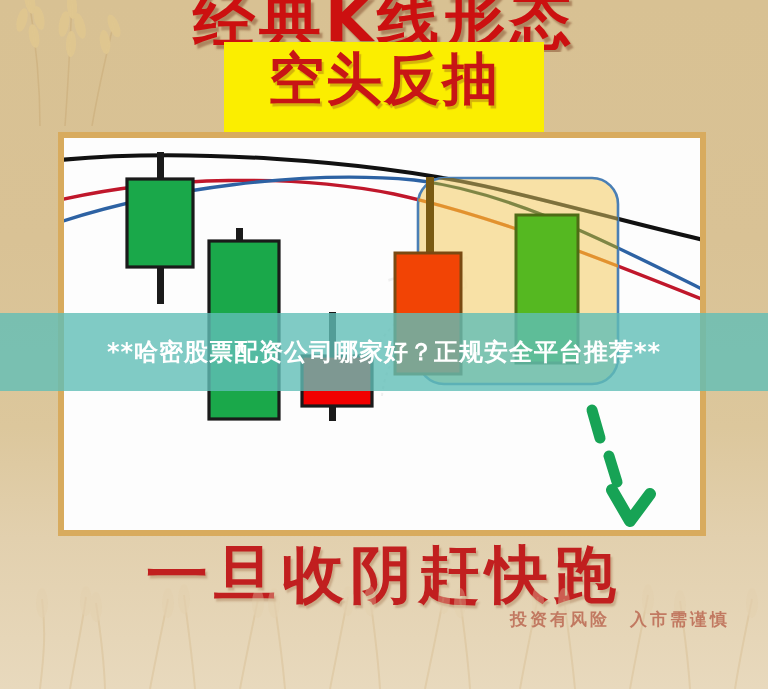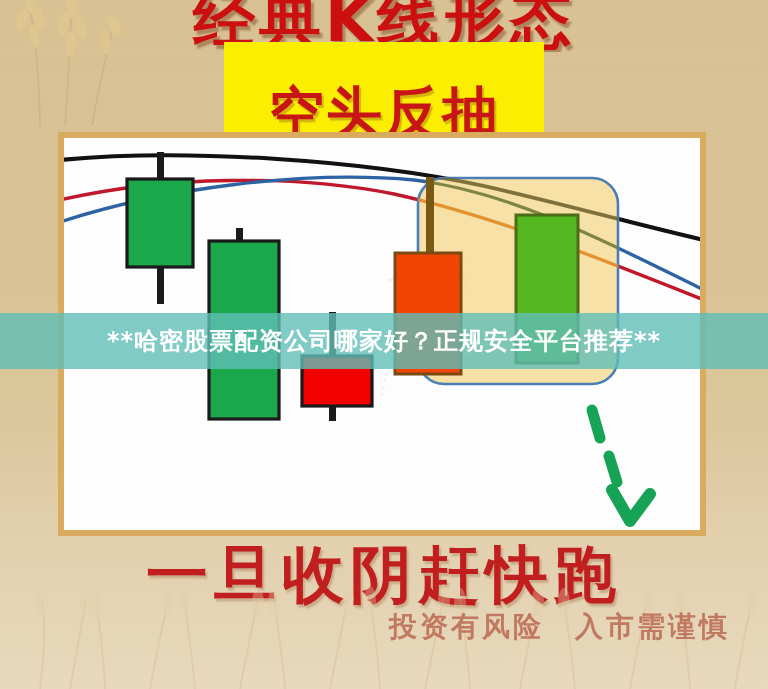--- a/index.html
+++ b/index.html
@@ -20,21 +20,21 @@
     text-align:center;
     font-family:"DejaVu Sans","Liberation Sans",sans-serif;
     font-weight:bold;font-size:62px;line-height:64px;letter-spacing:4px;
     color:#cc1010;
     text-shadow:3px 4px 2px rgba(120,60,30,.45);
     white-space:nowrap;overflow:hidden;
   }
   .subbar{
     position:absolute;left:224px;top:42px;width:320px;height:110px;
     background:#fbee00;
-    display:flex;align-items:flex-end;justify-content:center;
+    display:flex;align-items:flex-start;justify-content:center;
   }
   .subbar span{
     font-family:"DejaVu Sans","Liberation Sans",sans-serif;
     font-weight:bold;font-size:56px;letter-spacing:2px;color:#c81515;
     text-shadow:2px 3px 1px rgba(140,70,30,.35);
     white-space:nowrap;
   }
 
   
   .chart-frame{
@@ -50,28 +50,28 @@
     text-align:center;
     font-family:"DejaVu Serif","Liberation Serif",serif;
     font-weight:bold;font-size:62px;line-height:82px;letter-spacing:6px;
     color:#c11f1f;
     text-shadow:2px 3px 2px rgba(140,80,40,.30);
     white-space:nowrap;
   }
   .disclaimer{
     position:absolute;right:38px;top:608px;
     font-family:"DejaVu Serif","Liberation Serif",serif;
-    font-weight:bold;font-size:28px;letter-spacing:3px;
+    font-weight:bold;font-size:17px;letter-spacing:3px;
     color:#b8604a;opacity:.78;
     white-space:nowrap;
   }
 
   
   .banner{
-    position:absolute;left:0;right:0;top:313px;height:56px;
+    position:absolute;left:0;right:0;top:313px;height:78px;
     background:rgba(96,190,182,.80);
     display:flex;align-items:center;justify-content:center;
   }
   .banner span{
     font-family:"DejaVu Sans","Liberation Sans",sans-serif;
     font-weight:bold;font-size:24px;letter-spacing:1px;color:#ffffff;
     white-space:nowrap;
   }
 </style>
 </head>

